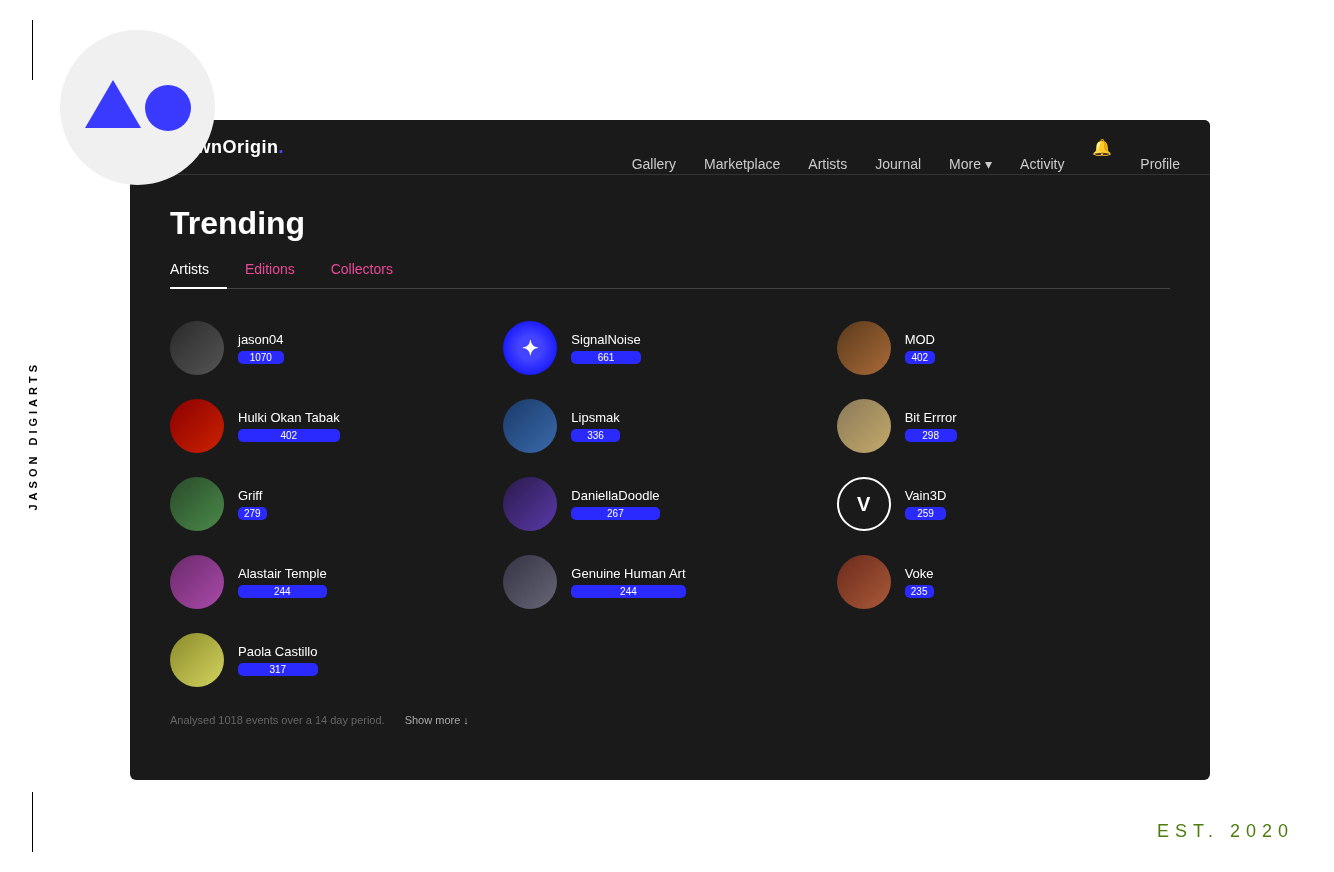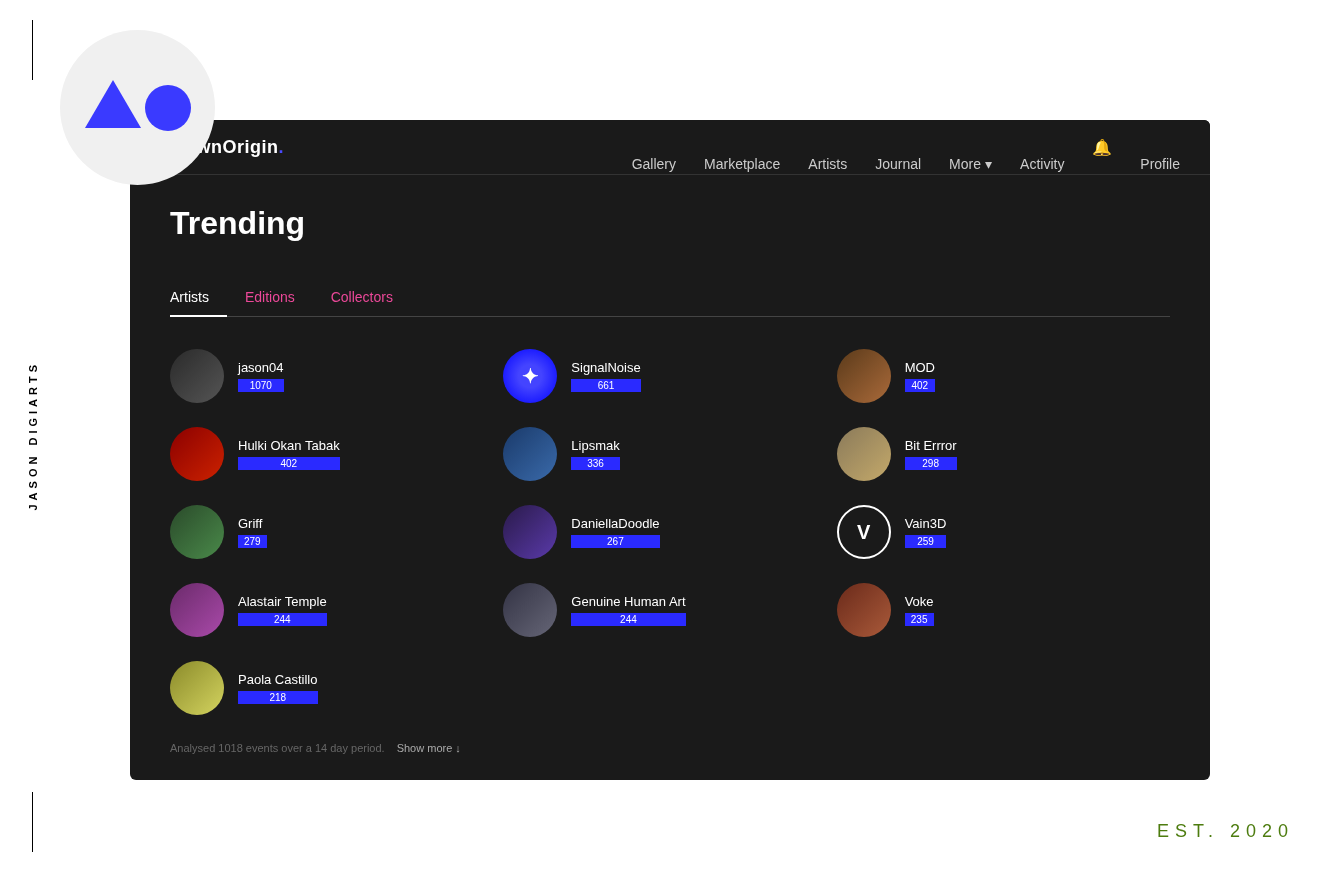--- a/index.html
+++ b/index.html
@@ -149,21 +149,21 @@
     
     .page-content {
       padding: 30px 40px;
       height: calc(100% - 55px);
       overflow-y: auto;
     }
     .page-title {
       color: #fff;
       font-size: 32px;
       font-weight: 700;
-      margin-bottom: 39px;
+      margin-bottom: 11px;
     }
 
     
     .tabs {
       display: flex;
       gap: 0;
       margin-bottom: 20px;
       border-bottom: 1px solid #444;
     }
     .tab {
@@ -211,33 +211,33 @@
     .artist-name {
       color: #fff;
       font-size: 13px;
       font-weight: 500;
     }
     .artist-score {
       background: #2a2aff;
       color: #fff;
       font-size: 10px;
       padding: 1px 6px;
-      border-radius: 0;
+      border-radius: 5px;
       display: inline-block;
       min-width: 28px;
       text-align: center;
     }
 
     
     .footer-note {
       color: #666;
       font-size: 11px;
       margin-top: 15px;
       display: flex;
-      gap: 12px;
+      gap: 20px;
     }
     .show-more {
       color: #aaa;
       font-size: 11px;
       cursor: pointer;
     }
 
     
     .av-1 { background: linear-gradient(135deg, #2a2a2a, #555); }
     .av-2 { background: linear-gradient(135deg, #8b0000, #cc2200); }
@@ -408,21 +408,21 @@
           <div class="artist-avatar av-14"></div>
           <div class="artist-info">
             <span class="artist-name">Voke</span>
             <span class="artist-score">235</span>
           </div>
         </div>
         <div class="artist-item">
           <div class="artist-avatar av-15"></div>
           <div class="artist-info">
             <span class="artist-name">Paola Castillo</span>
-            <span class="artist-score">218</span>
+            <span class="artist-score">317</span>
           </div>
         </div>
       </div>
 
     <div class="footer-note">
       <span>Analysed 1018 events over a 14 day period.</span>
       <span class="show-more">Show more ↓</span>
     </div>
   </div>
 </div>

